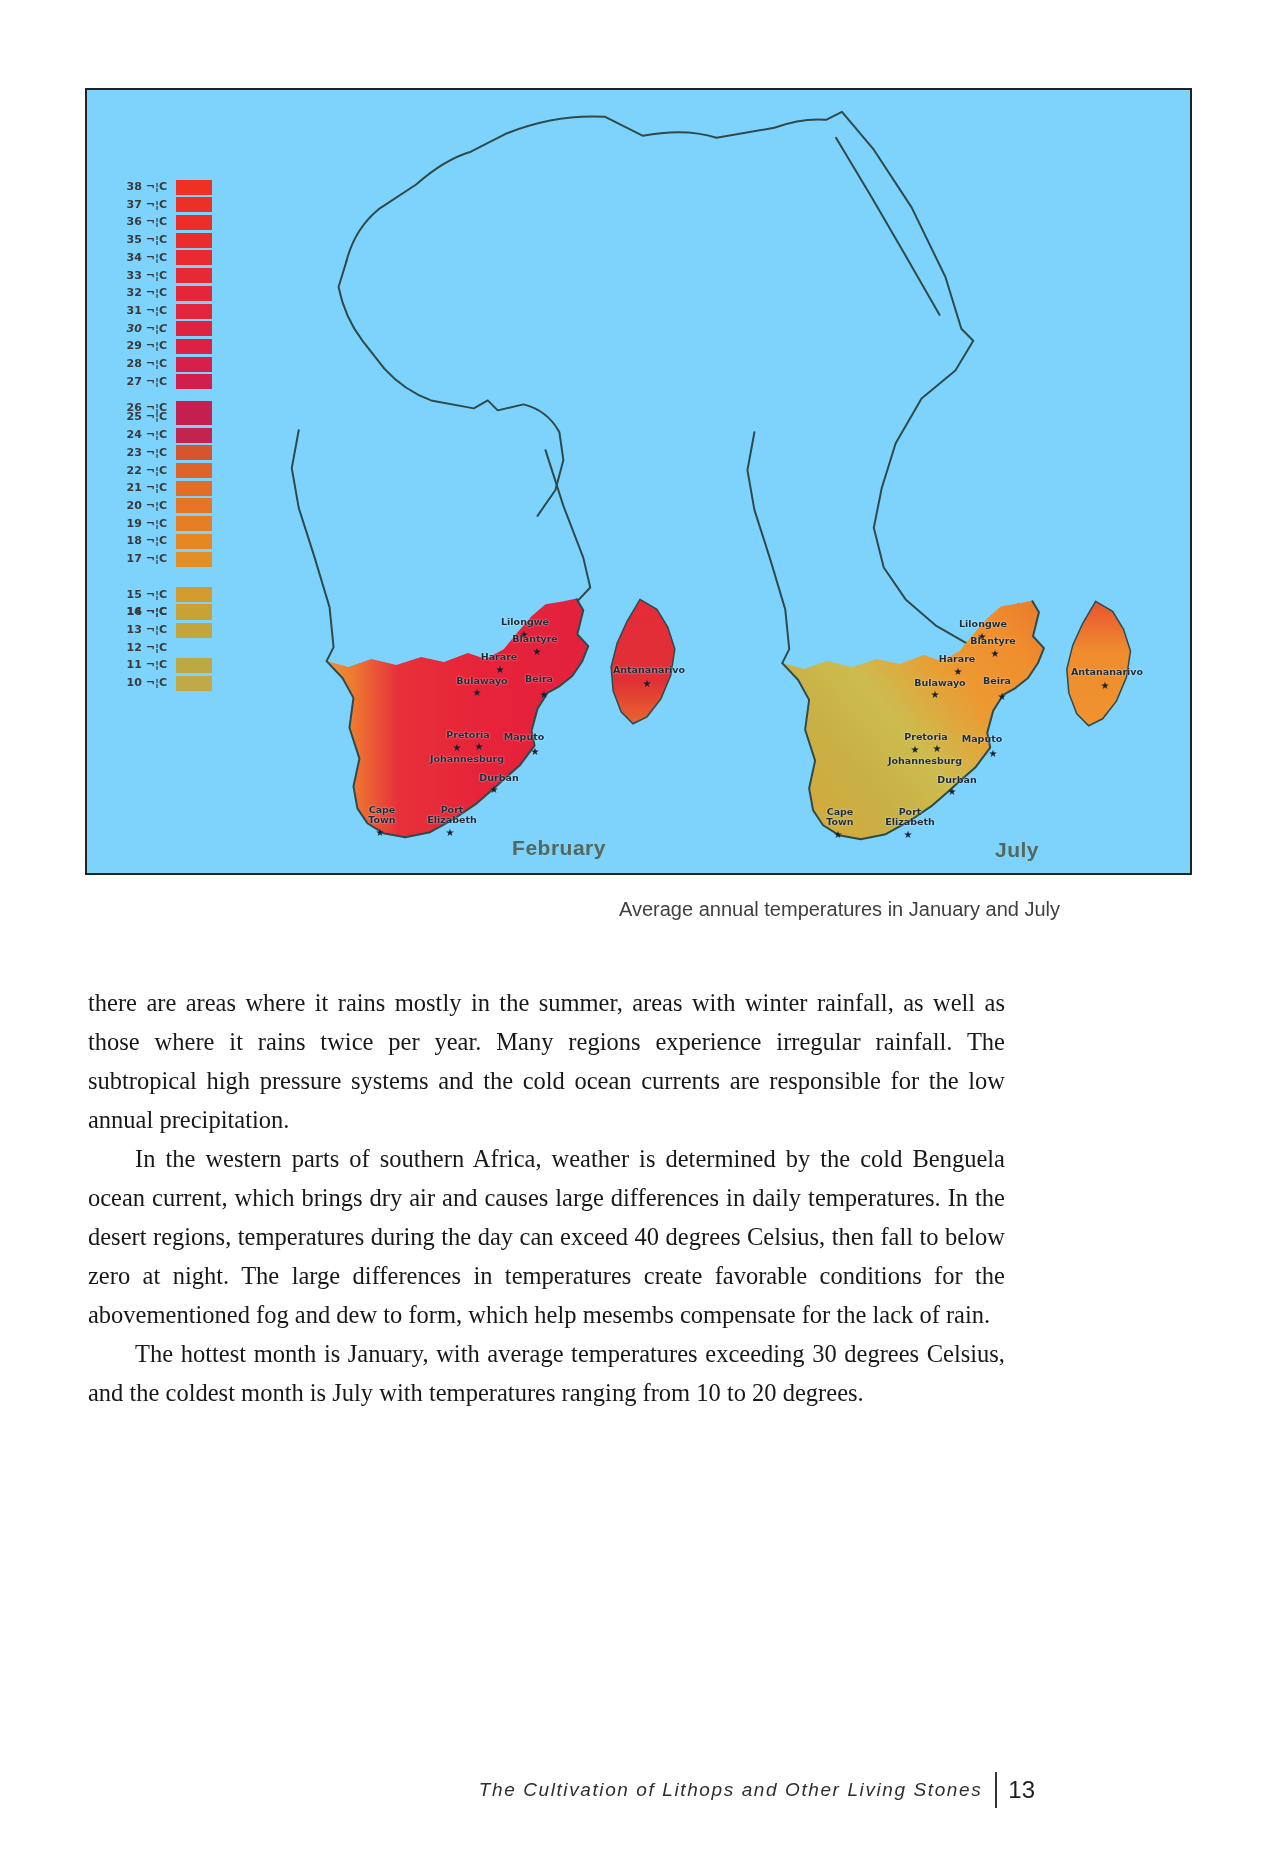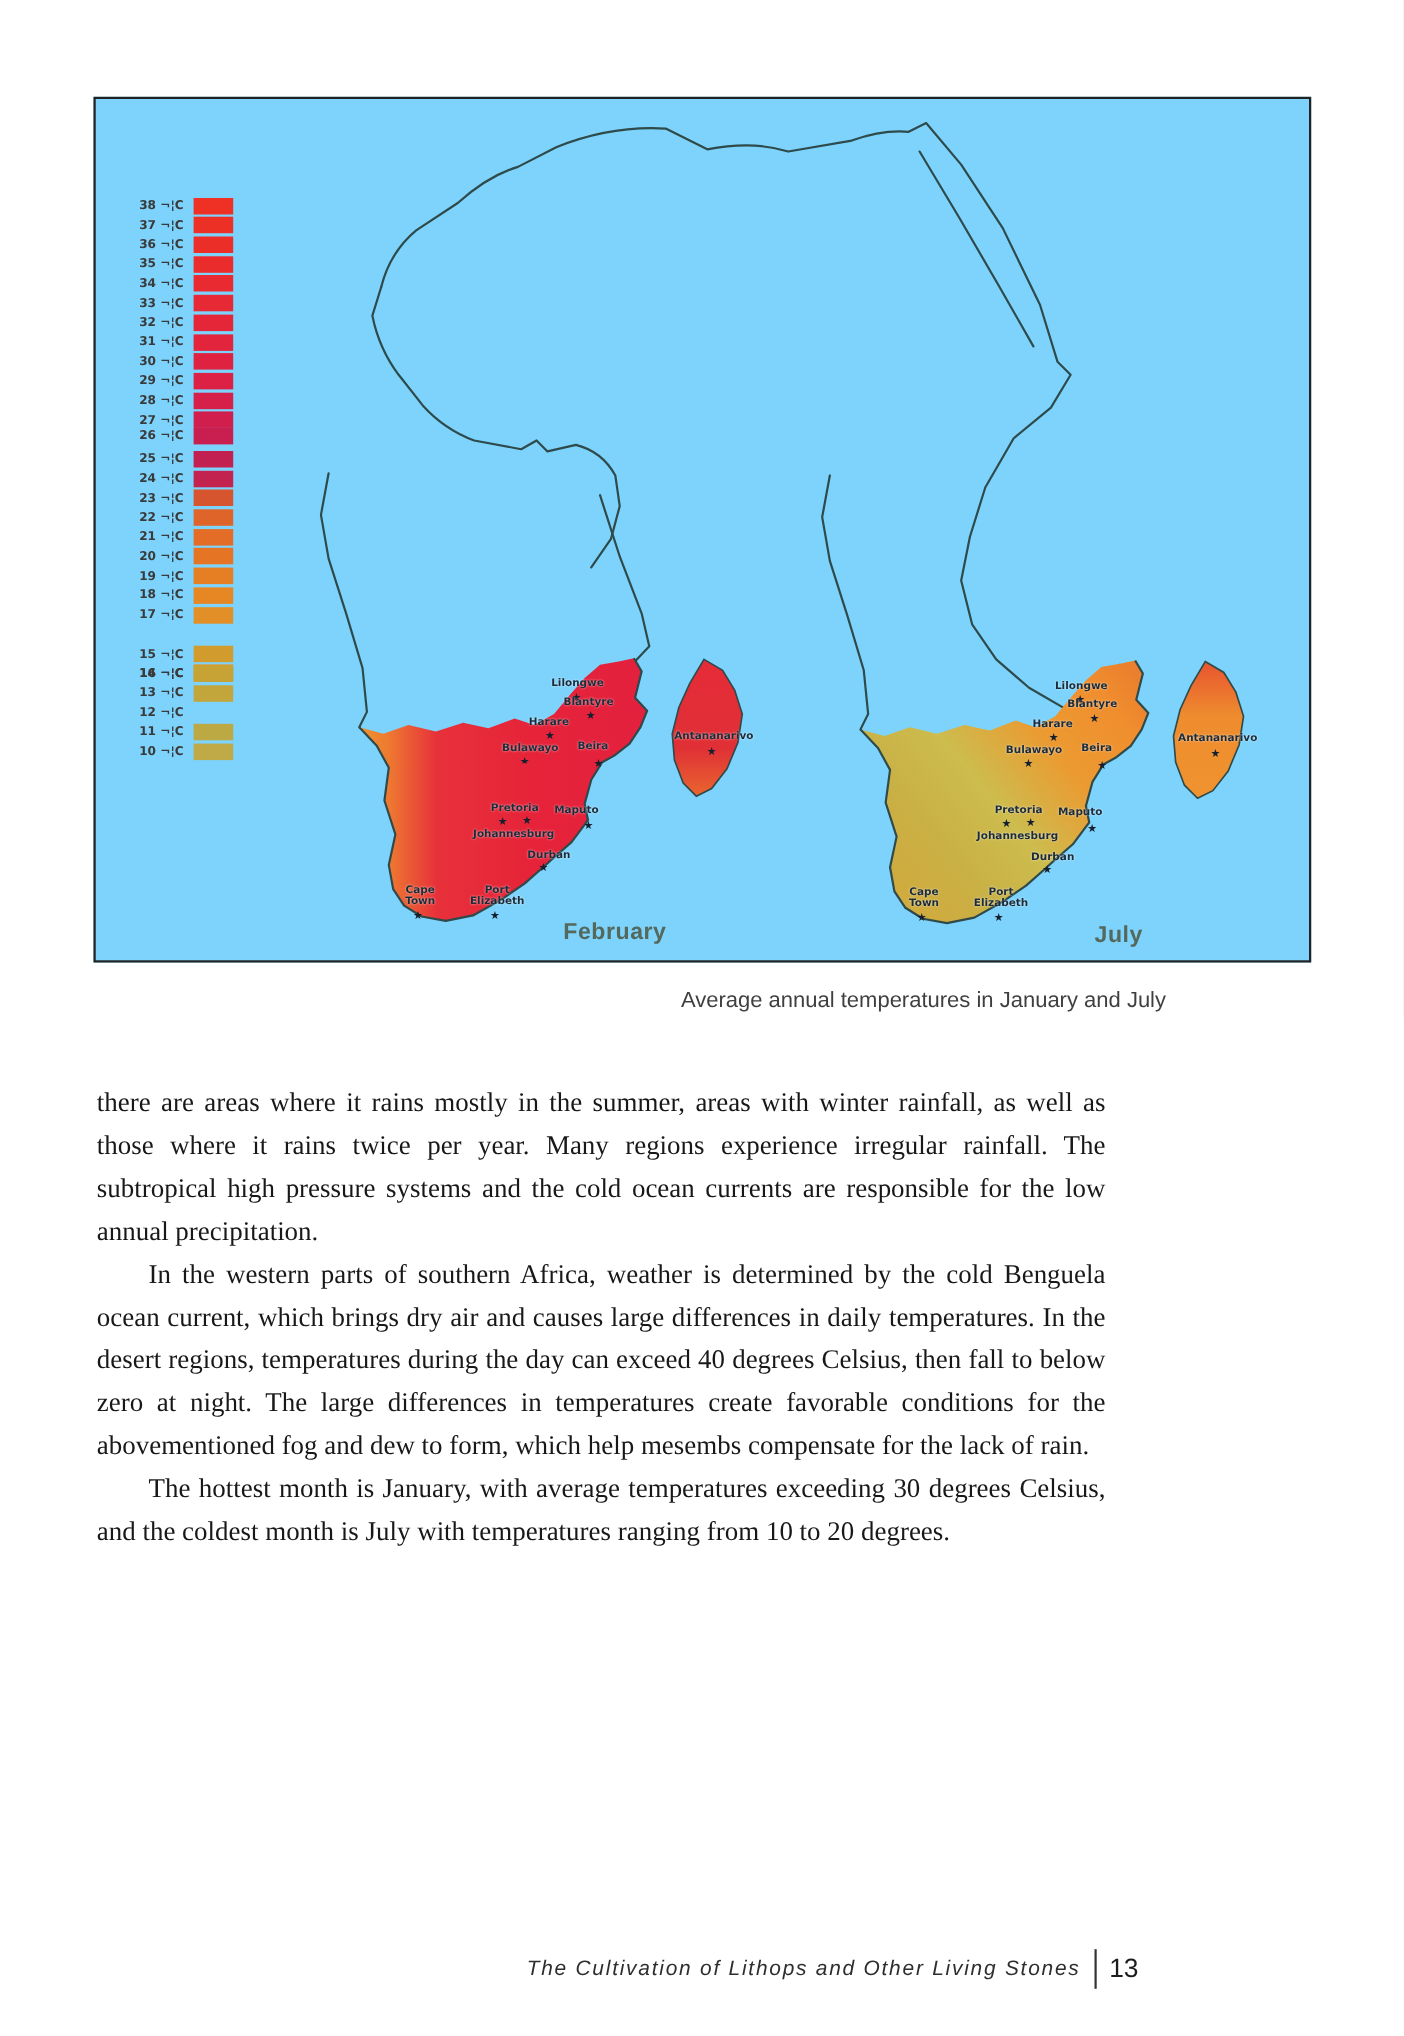--- a/index.html
+++ b/index.html
@@ -154,37 +154,37 @@
           <span class="lg-swatch" style="background: rgb(231, 40, 53);"></span>
         </div>
         <div class="lg-row" style="top: 195.32px;">
           <span class="lg-label">32 ¬¦C</span>
           <span class="lg-swatch" style="background: rgb(229, 38, 57);"></span>
         </div>
         <div class="lg-row" style="top: 213.04px;">
           <span class="lg-label">31 ¬¦C</span>
           <span class="lg-swatch" style="background: rgb(227, 36, 61);"></span>
         </div>
-        <div class="lg-row" style="top: 230.76px;">
+        <div class="lg-row" style="top: 230.76px; font-style: italic;">
           <span class="lg-label">30 ¬¦C</span>
           <span class="lg-swatch" style="background: rgb(224, 34, 65);"></span>
         </div>
         <div class="lg-row" style="top: 248.48px;">
           <span class="lg-label">29 ¬¦C</span>
           <span class="lg-swatch" style="background: rgb(220, 33, 69);"></span>
         </div>
         <div class="lg-row" style="top: 266.2px;">
           <span class="lg-label">28 ¬¦C</span>
           <span class="lg-swatch" style="background: rgb(214, 32, 73);"></span>
         </div>
         <div class="lg-row" style="top: 283.92px;">
           <span class="lg-label">27 ¬¦C</span>
           <span class="lg-swatch" style="background: rgb(208, 31, 76);"></span>
         </div>
-        <div class="lg-row" style="top: 298px;">
+        <div class="lg-row" style="top: 310px;">
           <span class="lg-label">26 ¬¦C</span>
           <span class="lg-swatch" style="background: rgb(201, 30, 80);"></span>
         </div>
         <div class="lg-row" style="top: 319.36px;">
           <span class="lg-label">25 ¬¦C</span>
           <span class="lg-swatch" style="background: rgb(195, 32, 82);"></span>
         </div>
         <div class="lg-row" style="top: 337.08px;">
           <span class="lg-label">24 ¬¦C</span>
           <span class="lg-swatch" style="background: rgb(194, 36, 79);"></span>

